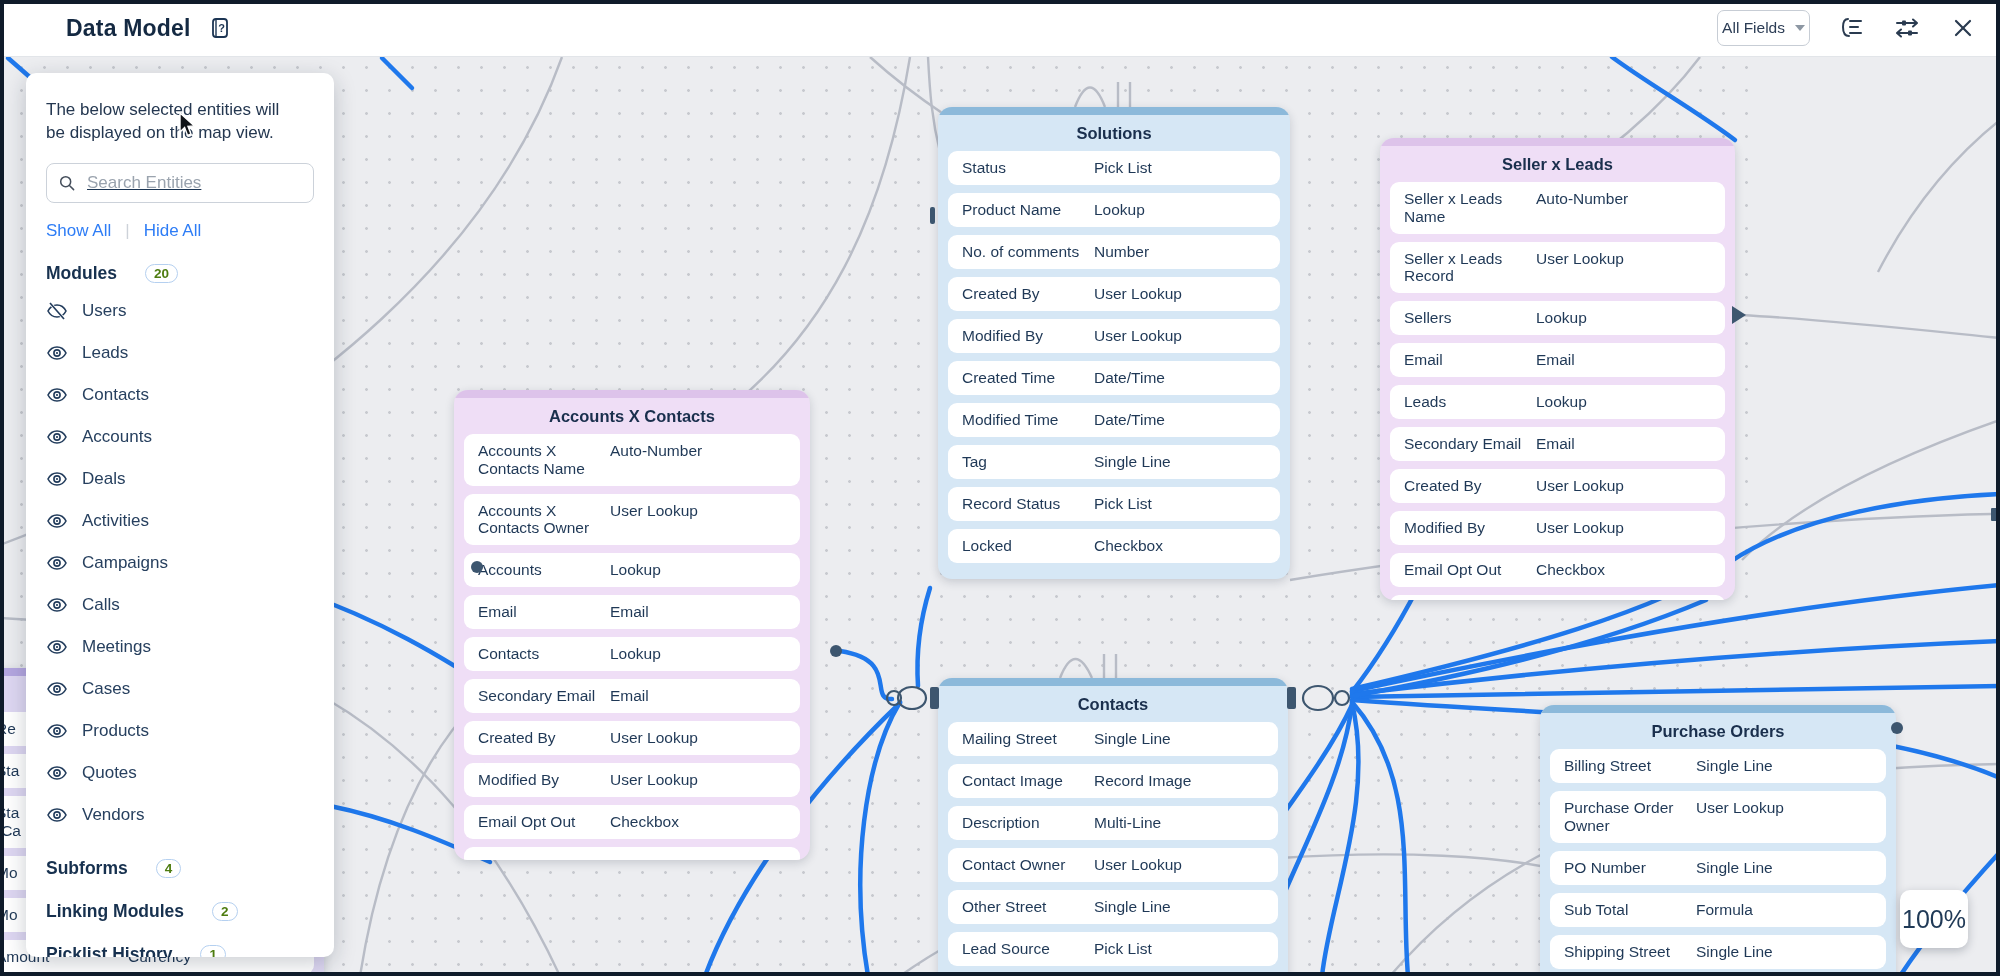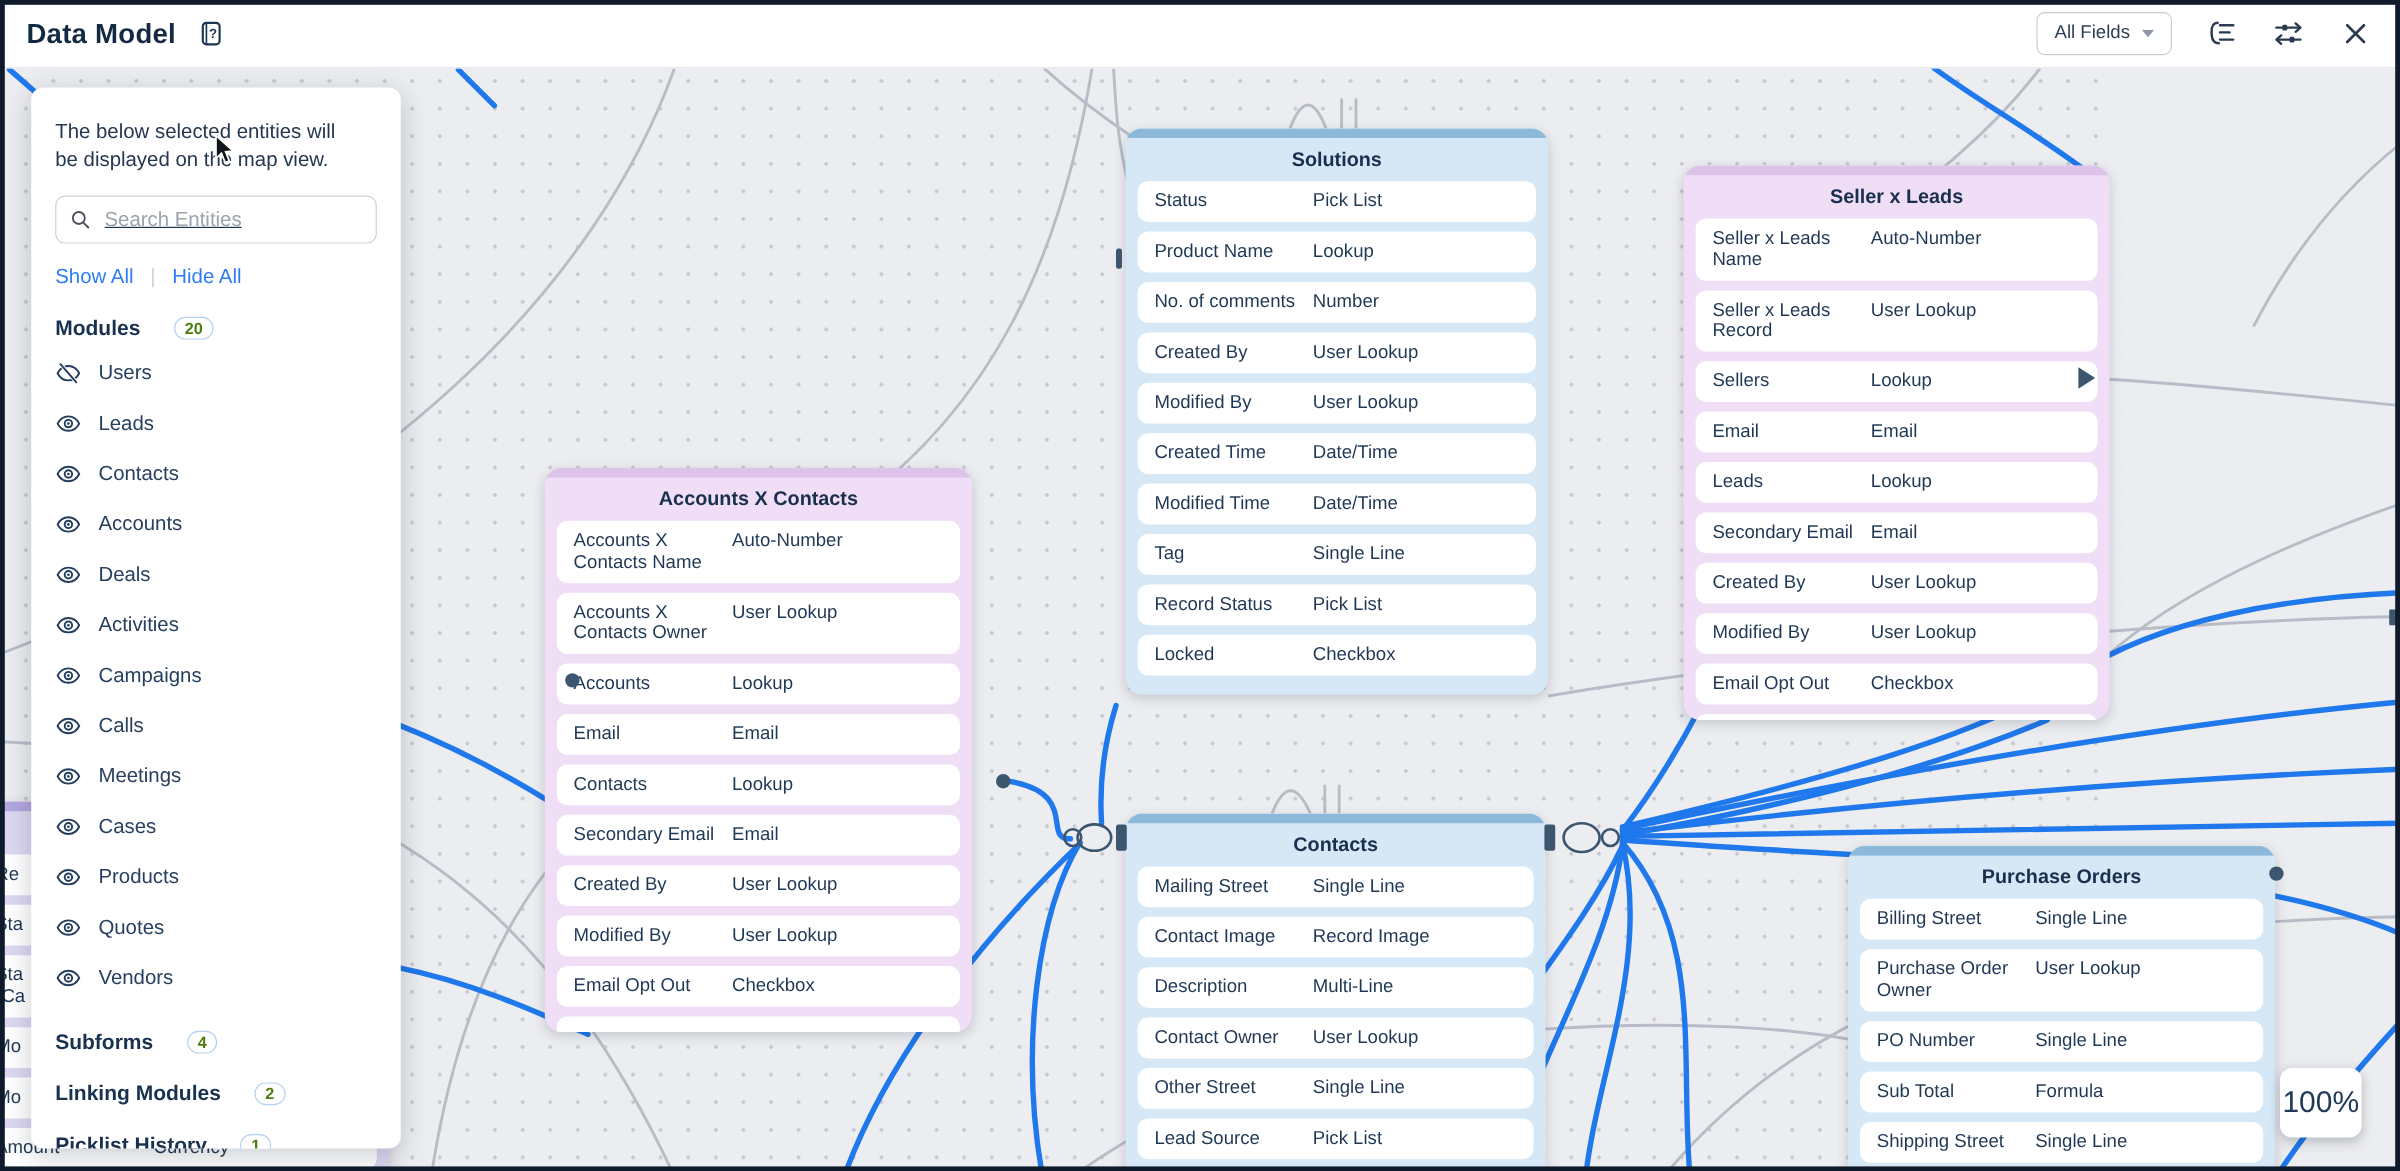--- a/index.html
+++ b/index.html
@@ -5,25 +5,25 @@
   html,body{margin:0;padding:0;background:#3a3f46;}
   *{box-sizing:border-box;}
   #page{position:relative;width:2000px;height:976px;overflow:hidden;
         font-family:"Liberation Sans",sans-serif;background:#ecedf0;color:#1c3553;}
   #frame{position:absolute;inset:0;border:4px solid #0f1b2a;z-index:60;pointer-events:none;}
 
   
   #header{position:absolute;left:0;top:0;width:100%;height:57px;background:#ffffff;
           border-bottom:1px solid #e2e5e9;z-index:40;display:flex;align-items:center;
           padding:0 22px;}
-  #title{font-size:23px;font-weight:bold;color:#142942;letter-spacing:.2px;}
+  #title{font-size:23px;font-weight:bold;color:#142942;letter-spacing:.2px;margin-left:44px;}
   #help-icon{margin-left:14px;display:inline-flex;}
   #header-right{margin-left:auto;display:flex;align-items:center;gap:26px;}
   #fields-btn{display:flex;align-items:center;gap:10px;border:1px solid #c7cdd5;border-radius:7px;
-          padding:8px 14px;font-size:15.5px;color:#2c3d55;background:#fff;cursor:pointer;}
+          padding:8px 4px;font-size:15.5px;color:#2c3d55;background:#fff;cursor:pointer;}
   #fields-btn .chev{width:0;height:0;border-left:5px solid transparent;border-right:5px solid transparent;
           border-top:6px solid #8d97a3;}
   .hicon{display:inline-flex;align-items:center;justify-content:center;width:30px;height:30px;cursor:pointer;}
 
   
   #canvas{position:absolute;left:0;top:0;width:1768px;height:976px;
           background-color:#ecedf0;
           background-image:radial-gradient(circle,#c7c9cf 1.3px,transparent 1.5px);
           background-size:23px 23px;background-position:10px 10px;}
   svg.lines{position:absolute;left:0;top:0;z-index:1;pointer-events:none;}
@@ -165,21 +165,21 @@
           </div>
           <div class="erow">
             <span class="lbl">Record Status</span>
             <span class="typ">Pick List</span>
           </div>
           <div class="erow">
             <span class="lbl">Locked</span>
             <span class="typ">Checkbox</span>
           </div>
         </div>
-        <div class="ecard pink" style="left: 1380px; top: 138px; width: 355px; height: 462px; margin-left: 23px;">
+        <div class="ecard pink" style="left: 1380px; top: 138px; width: 355px; height: 462px;">
           <div class="eaccent"></div>
           <div class="etitle">Seller x Leads</div>
           <div class="erow">
             <span class="lbl">Seller x Leads Name</span>
             <span class="typ">Auto-Number</span>
           </div>
           <div class="erow">
             <span class="lbl">Seller x Leads Record</span>
             <span class="typ">User Lookup</span>
           </div>

